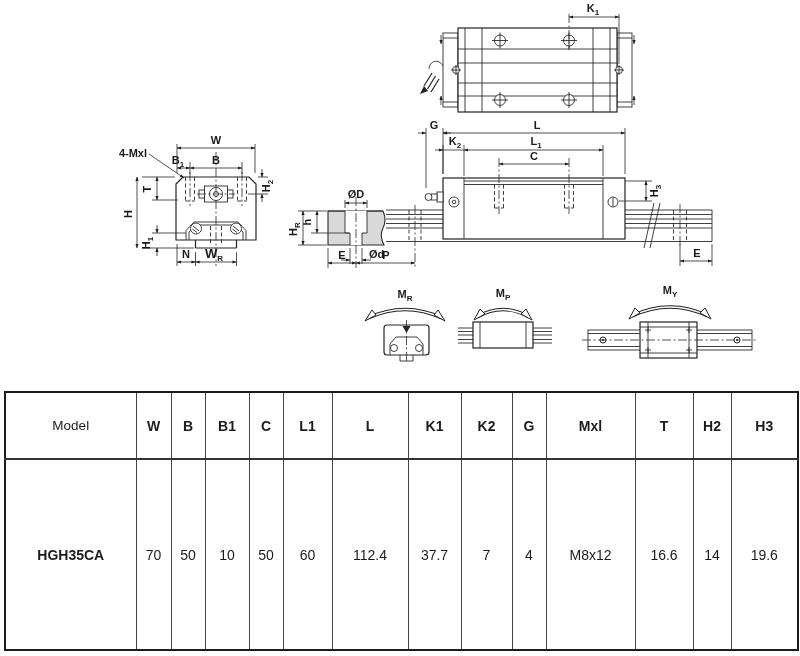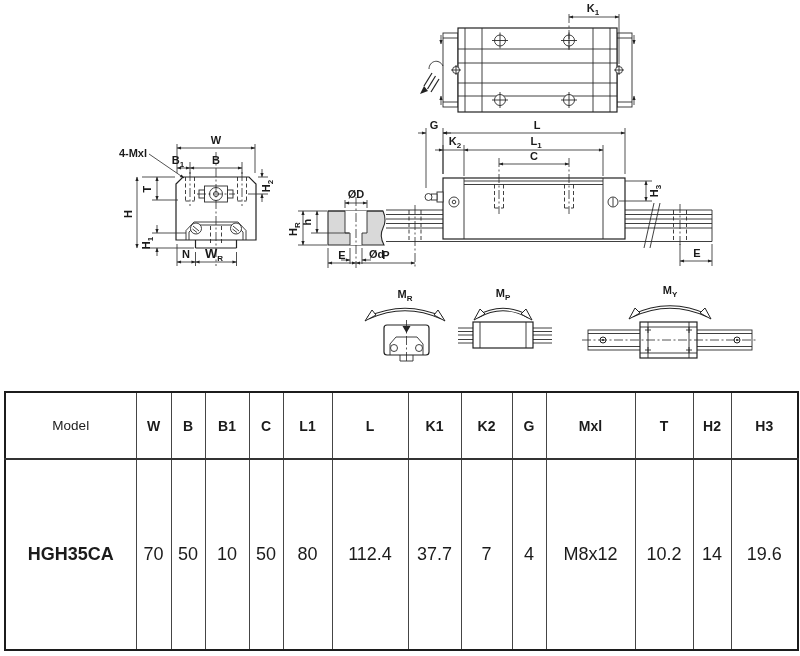--- a/index.html
+++ b/index.html
@@ -18,21 +18,21 @@
   .marc{stroke:#222;stroke-width:3.4;fill:none;}
   .marcw{stroke:#fff;stroke-width:1.7;fill:none;}
   .mhead{fill:#fff;stroke:#222;stroke-width:1;}
   table.spec{position:absolute;left:4px;top:391px;width:793px;border-collapse:collapse;table-layout:fixed;border:2px solid #1c1c1c;background:#fff;}
   table.spec th,table.spec td{border:1.5px solid #454545;text-align:center;vertical-align:middle;padding:0;color:#1b1b1b;overflow:hidden;}
   table.spec thead tr{height:67px;}
   table.spec thead tr{border-bottom:2.5px solid #333;border-radius:10px;}
   table.spec tbody tr{height:191px;}
   table.spec th{font-size:14px;font-weight:bold;}
   table.spec th.model{font-weight:normal;font-size:13.5px;}
-  table.spec td{font-size:18px;font-weight:normal;}
+  table.spec td{font-size:14px;font-weight:normal;}
   table.spec td.model{font-weight:bold;}
 </style>
 </head>
 <body>
 
 <svg width="800" height="385" viewBox="0 0 800 385">
   <defs>
     <marker id="ah" viewBox="0 0 10 10" refX="9.5" refY="5" markerWidth="9" markerHeight="5" orient="auto-start-reverse">
       <path d="M0,1.2 L10,5 L0,8.8 z" fill="#222"></path>
     </marker>
@@ -424,24 +424,24 @@
       <th>H3</th>
     </tr>
   </thead>
   <tbody>
     <tr>
       <td class="model">HGH35CA</td>
       <td>70</td>
       <td>50</td>
       <td>10</td>
       <td>50</td>
-      <td>80</td>
+      <td>60</td>
       <td>112.4</td>
       <td>37.7</td>
       <td>7</td>
       <td>4</td>
       <td>M8x12</td>
-      <td>10.2</td>
+      <td>16.6</td>
       <td>14</td>
       <td>19.6</td>
     </tr>
   </tbody>
 </table>
 
 </body></html>

